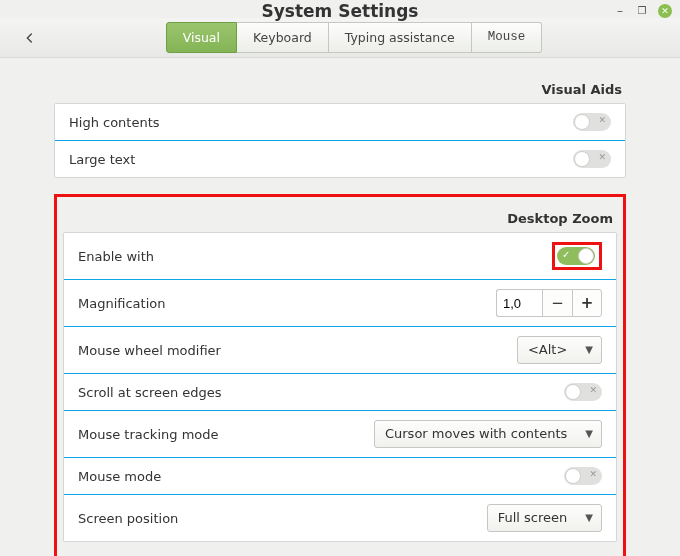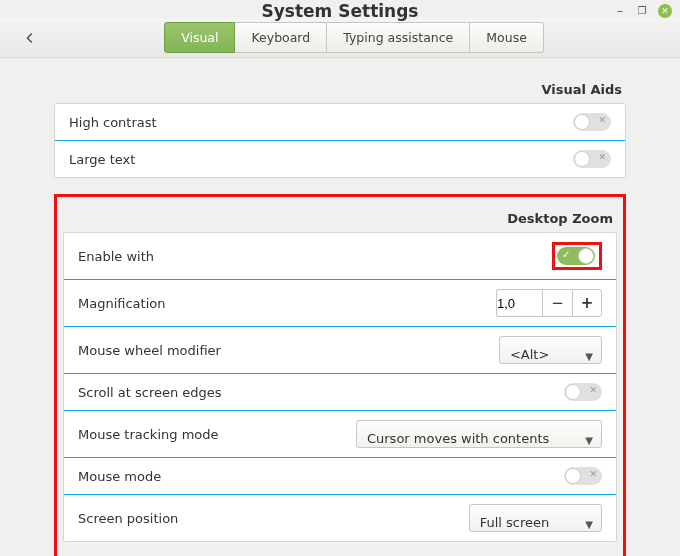--- a/index.html
+++ b/index.html
@@ -40,21 +40,21 @@
   .tab {
     padding: 7px 16px;
     border:1px solid #c6c6c4;
     background: linear-gradient(#fdfdfc,#eceee9);
     font-size:12.5px;
     color:#444;
     cursor:pointer;
   }
   .tab + .tab { border-left:none;text-align:right; }
   .tab:first-child { border-radius:3px 0 0 3px; }
-  .tab:last-child { border-radius:0 3px 3px 0; }
+  .tab:last-child { border-radius:0 3px 3px 0;font-family:Liberation Mono, monospace; }
   .tab.active {
     background: linear-gradient(#9ac46d,#84b455);
     color:#fff;
     border-color:#6e9f43;
   }
   .content { padding: 16px 54px 12px 54px; }
   .section-title { font-weight:bold; font-size:13px; margin: 8px 4px 6px 4px; text-align: right; }
   .panel { border:1px solid #d6d6d4; background:#fff; border-radius:2px; }
   .row {
     display:flex; align-items:center;
@@ -78,34 +78,34 @@
   .toggle.off::after{
     content:"✕"; position:absolute; right:5px; top:2px; font-size:9px; color:#999;
   }
   .toggle.on::before{
     content:"✓"; position:absolute; left:5px; top:2px; font-size:10px; color:#fff; font-weight:bold;
   }
   
   .stepper { display:flex; }
   .stepper input {
     width:46px; height:28px; border:1px solid #c6c6c4; border-right:none;
-    border-radius:3px 0 0 3px; padding:0 0; font-size:13px;
+    border-radius:3px 0 0 3px; padding:0 6px; font-size:13px;
   }
   .stepper .btn {
     width:30px; height:28px; border:1px solid #c6c6c4; border-right:none;
     display:flex;align-items:center;justify-content:center; background:#fdfdfc;
     font-size:15px; cursor:pointer;
   }
   .stepper .btn.plus { border-right:1px solid #c6c6c4; border-radius:0 3px 3px 0; font-weight:bold;}
   
   .combo {
     height:28px; border:1px solid #c6c6c4; border-radius:3px;
-    display:flex; align-items:flex-end; padding:0 8px 1px 10px;
+    display:flex; align-items:center; padding:0 8px 1px 10px;
     background:linear-gradient(#fdfdfc,#f1f1ee); cursor:pointer;
-    gap:28px; font-size:13px; color:#333;
+    gap:10px; font-size:13px; color:#333;
   }
   .combo .caret { font-size:10px; color:#555; margin-left:auto; padding-left:8px;}
 </style>
 </head>
 <body>
 
 <div class="titlebar">
   <span class="title">System Settings</span>
   <div class="controls">
     <span class="wc min"></span>
@@ -126,21 +126,21 @@
     <div class="tab">Typing assistance</div>
     <div class="tab">Mouse</div>
   </div>
 </div>
 
 <div class="content">
 
   <div class="section-title">Visual Aids</div>
   <div class="panel">
     <div class="row">
-      <span class="label">High contrast</span>
+      <span class="label">High contents</span>
       <div class="toggle off">
           <div class="knob"></div>
         </div>
     </div>
     <div class="row">
       <span class="label">Large text</span>
       <div class="toggle off">
           <div class="knob"></div>
         </div>
     </div>

